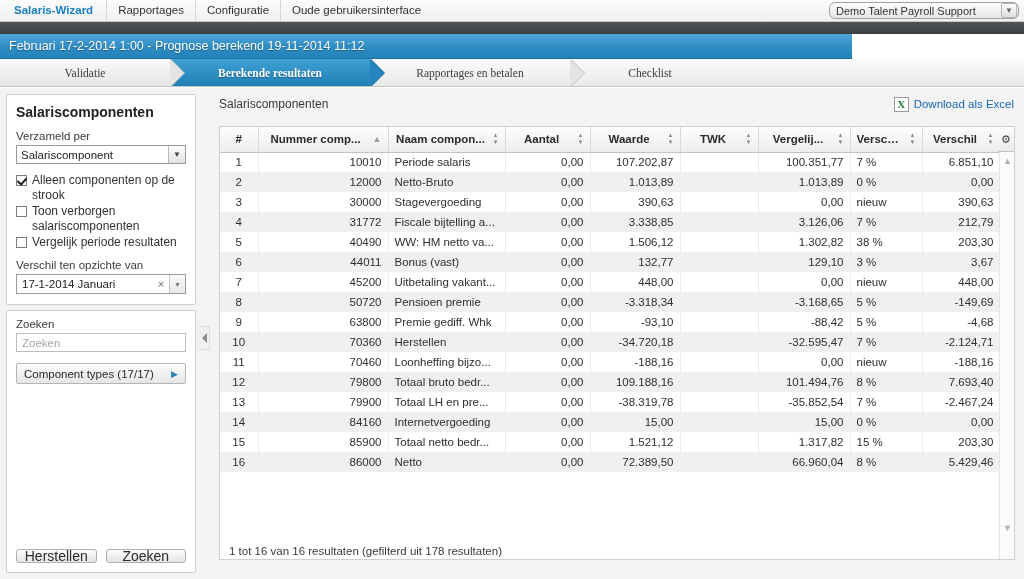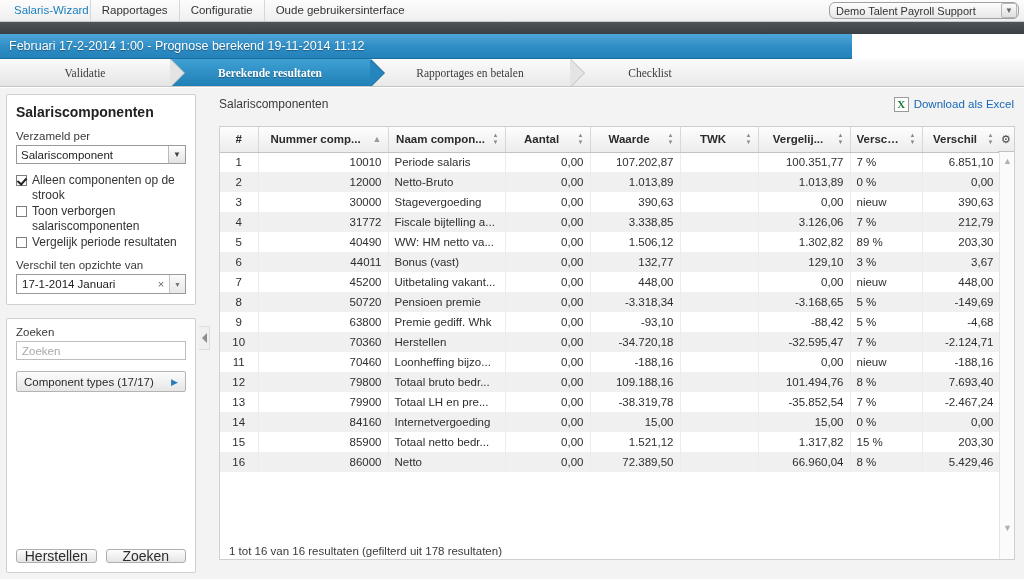--- a/index.html
+++ b/index.html
@@ -23,21 +23,21 @@
   .menu-item {
     padding: 0 11px;
     height: 21px; line-height: 21px;
     font-size: 11.5px;
     color: #333;
     border-right: 1px solid #d6d6d6;
     white-space: nowrap;
     cursor: default;
   }
   .menu-item.brand {
-    color: #1a7fc1; font-weight: normal; padding-left: 14px; padding-right: 1px;
+    color: #1a7fc1; font-weight: bold; padding-left: 14px; padding-right: 13px;
   }
   .menu-item.last { border-right: none; }
   #client-select {
     position: absolute; right: 5px; top: 2px;
     width: 190px; height: 17px;
     background: linear-gradient(to bottom,#fdfdfd,#e7e7e7);
     border: 1px solid #a0a0a0;
     border-radius: 6px;
     display: flex; align-items: center;
     font-size: 11px;
@@ -174,21 +174,21 @@
   .datepick .val { flex: 1; color: #222; }
   .datepick .clr { width: 16px; text-align: center; color: #666; font-size: 11px; }
   .datepick .dd {
     width: 16px; height: 18px;
     border-left: 1px solid #c4c4c4;
     background: linear-gradient(to bottom,#fafafa,#e8e8e8);
     display: flex; align-items: center; justify-content: center;
     font-size: 7px; color: #777;
   }
   #panel-bottom {
-    margin-top: 13px; flex: 1;
+    margin-top: 5px; flex: 1;
     padding: 7px 9px 9px 9px;
     display: flex; flex-direction: column;
   }
   .text-input {
     width: 100%; height: 19px;
     border: 1px solid #bdbdbd; background: #fff;
     font-size: 11.5px; color: #a8a8a8;
     display: flex; align-items: center; padding-left: 5px;
     margin-bottom: 11px;
   }
@@ -534,21 +534,21 @@
               <td class="ta-r">212,79</td>
             </tr>
             <tr class="odd">
               <td class="ta-c">5</td>
               <td class="ta-r">40490</td>
               <td class="ta-l">WW: HM netto va...</td>
               <td class="ta-r">0,00</td>
               <td class="ta-r">1.506,12</td>
               <td class="ta-r"></td>
               <td class="ta-r">1.302,82</td>
-              <td class="ta-l">89 %</td>
+              <td class="ta-l">38 %</td>
               <td class="ta-r">203,30</td>
             </tr>
             <tr class="even">
               <td class="ta-c">6</td>
               <td class="ta-r">44011</td>
               <td class="ta-l">Bonus (vast)</td>
               <td class="ta-r">0,00</td>
               <td class="ta-r">132,77</td>
               <td class="ta-r"></td>
               <td class="ta-r">129,10</td>

